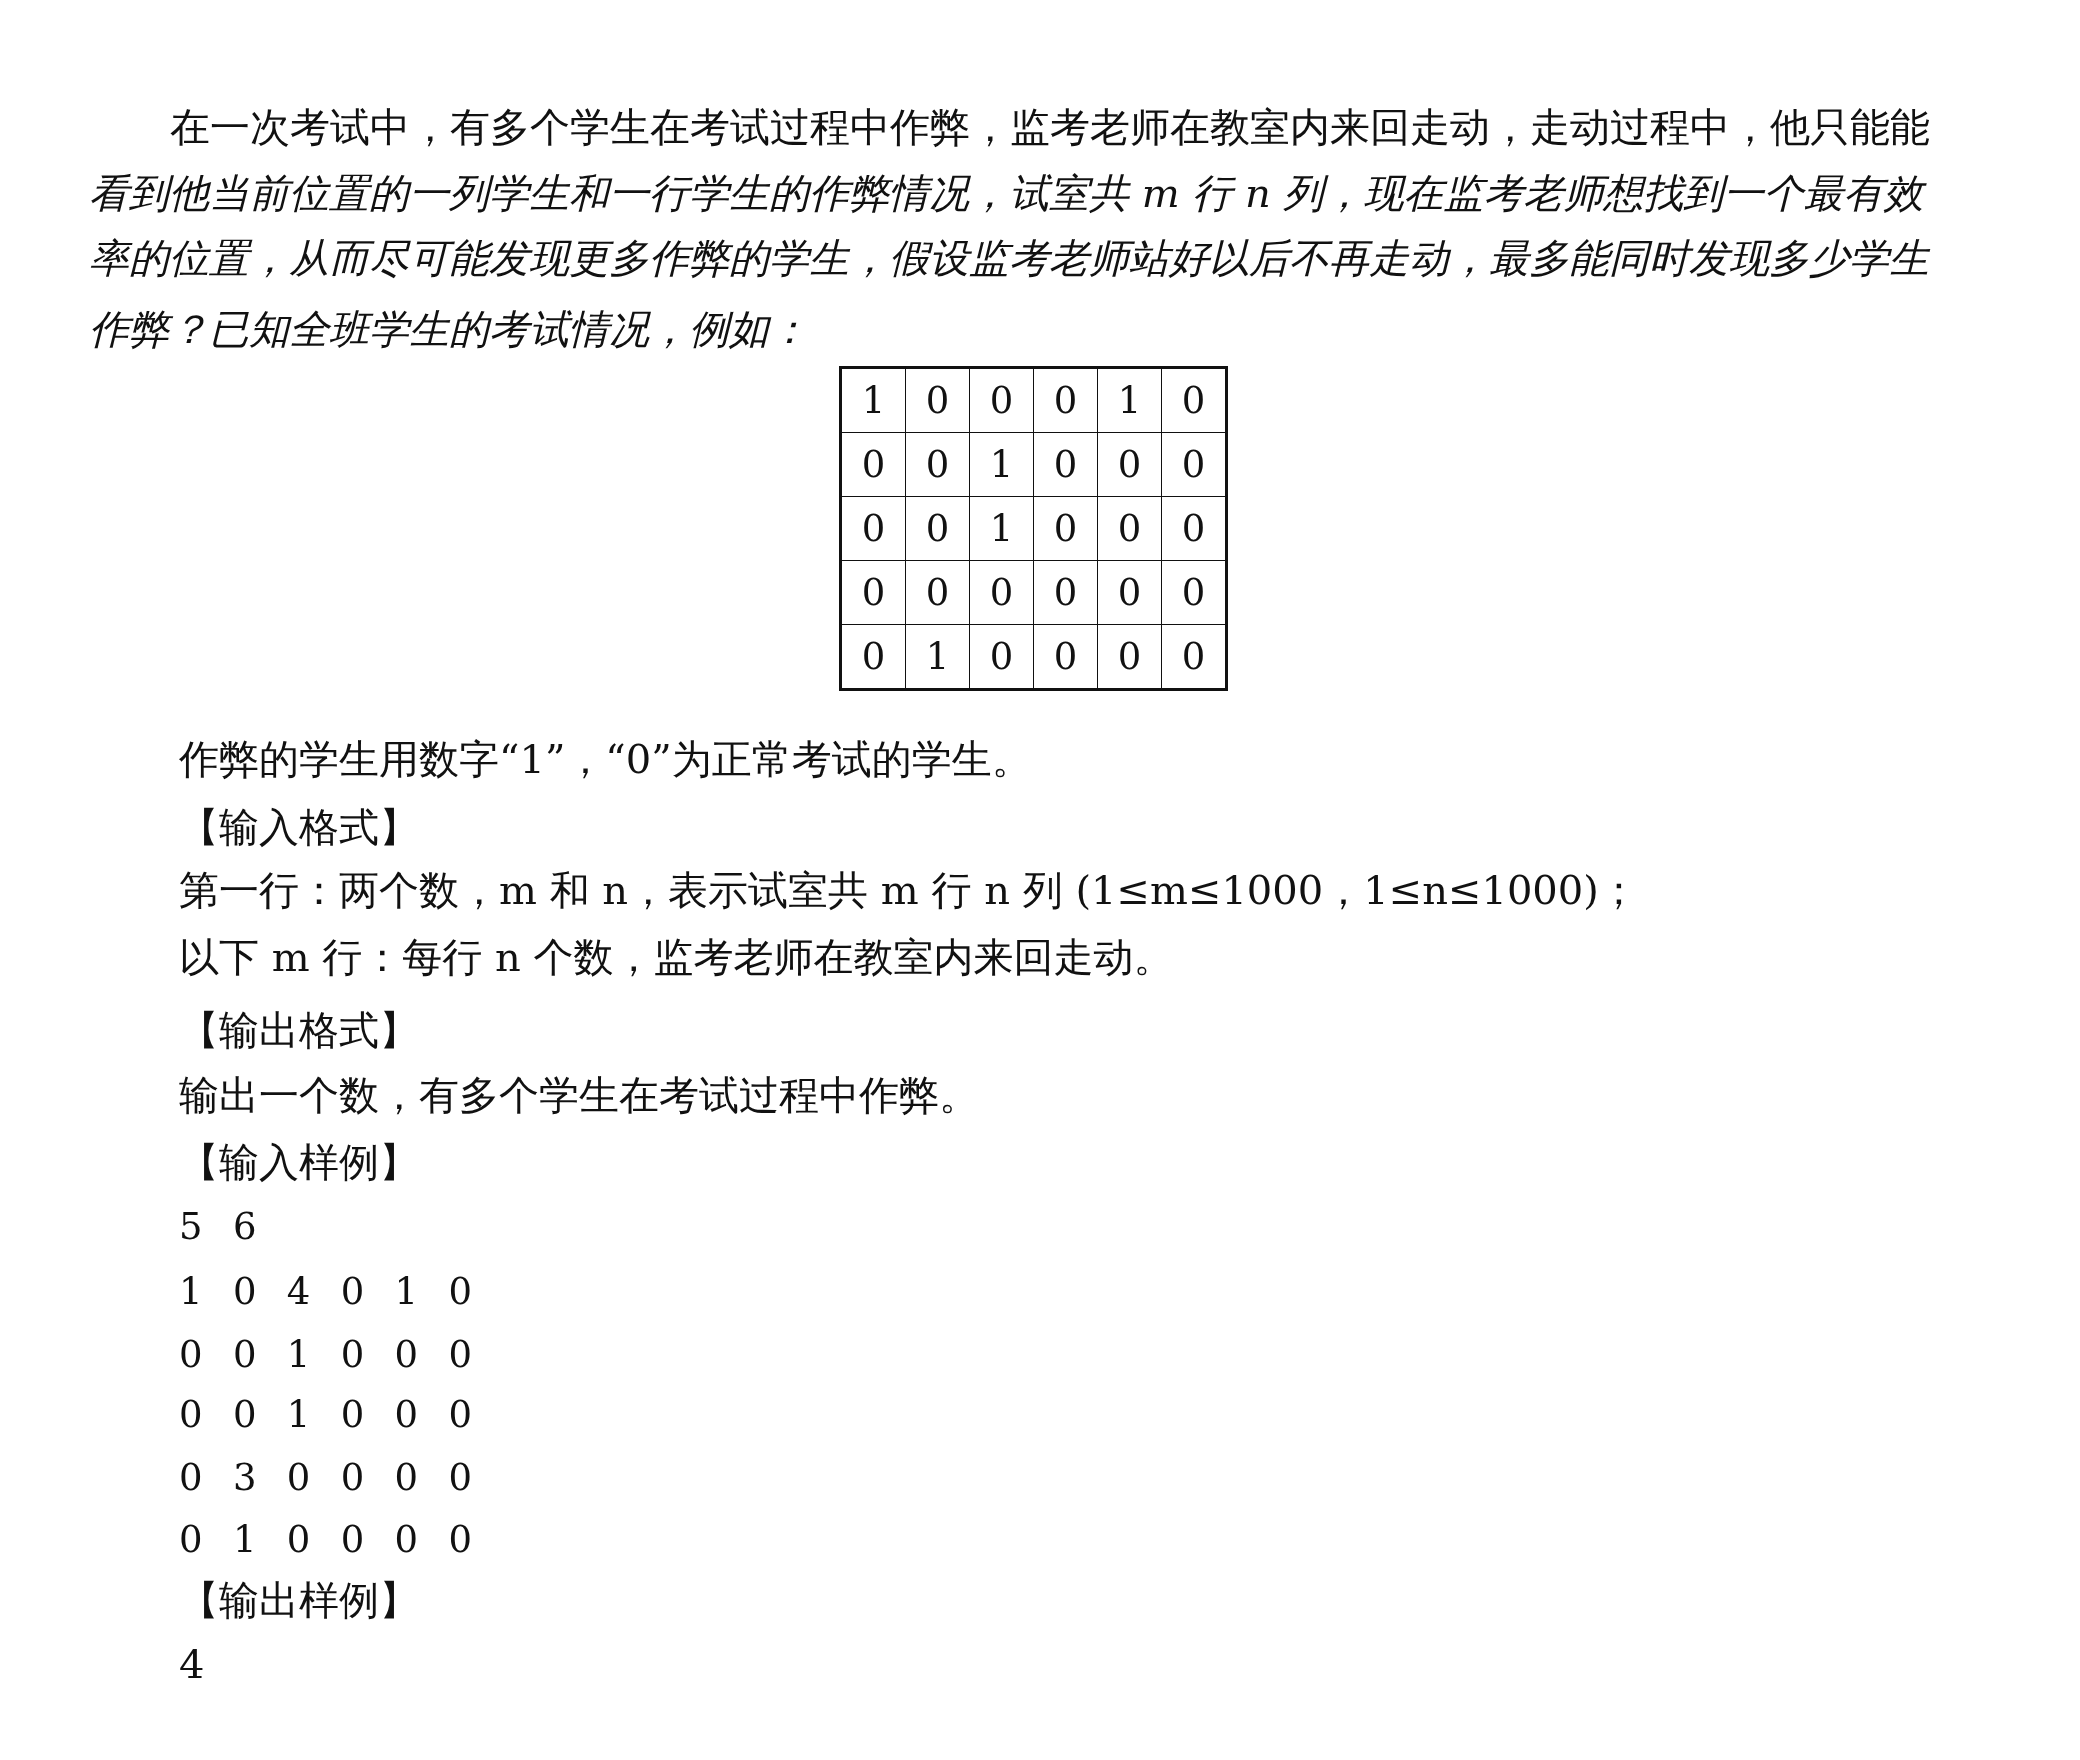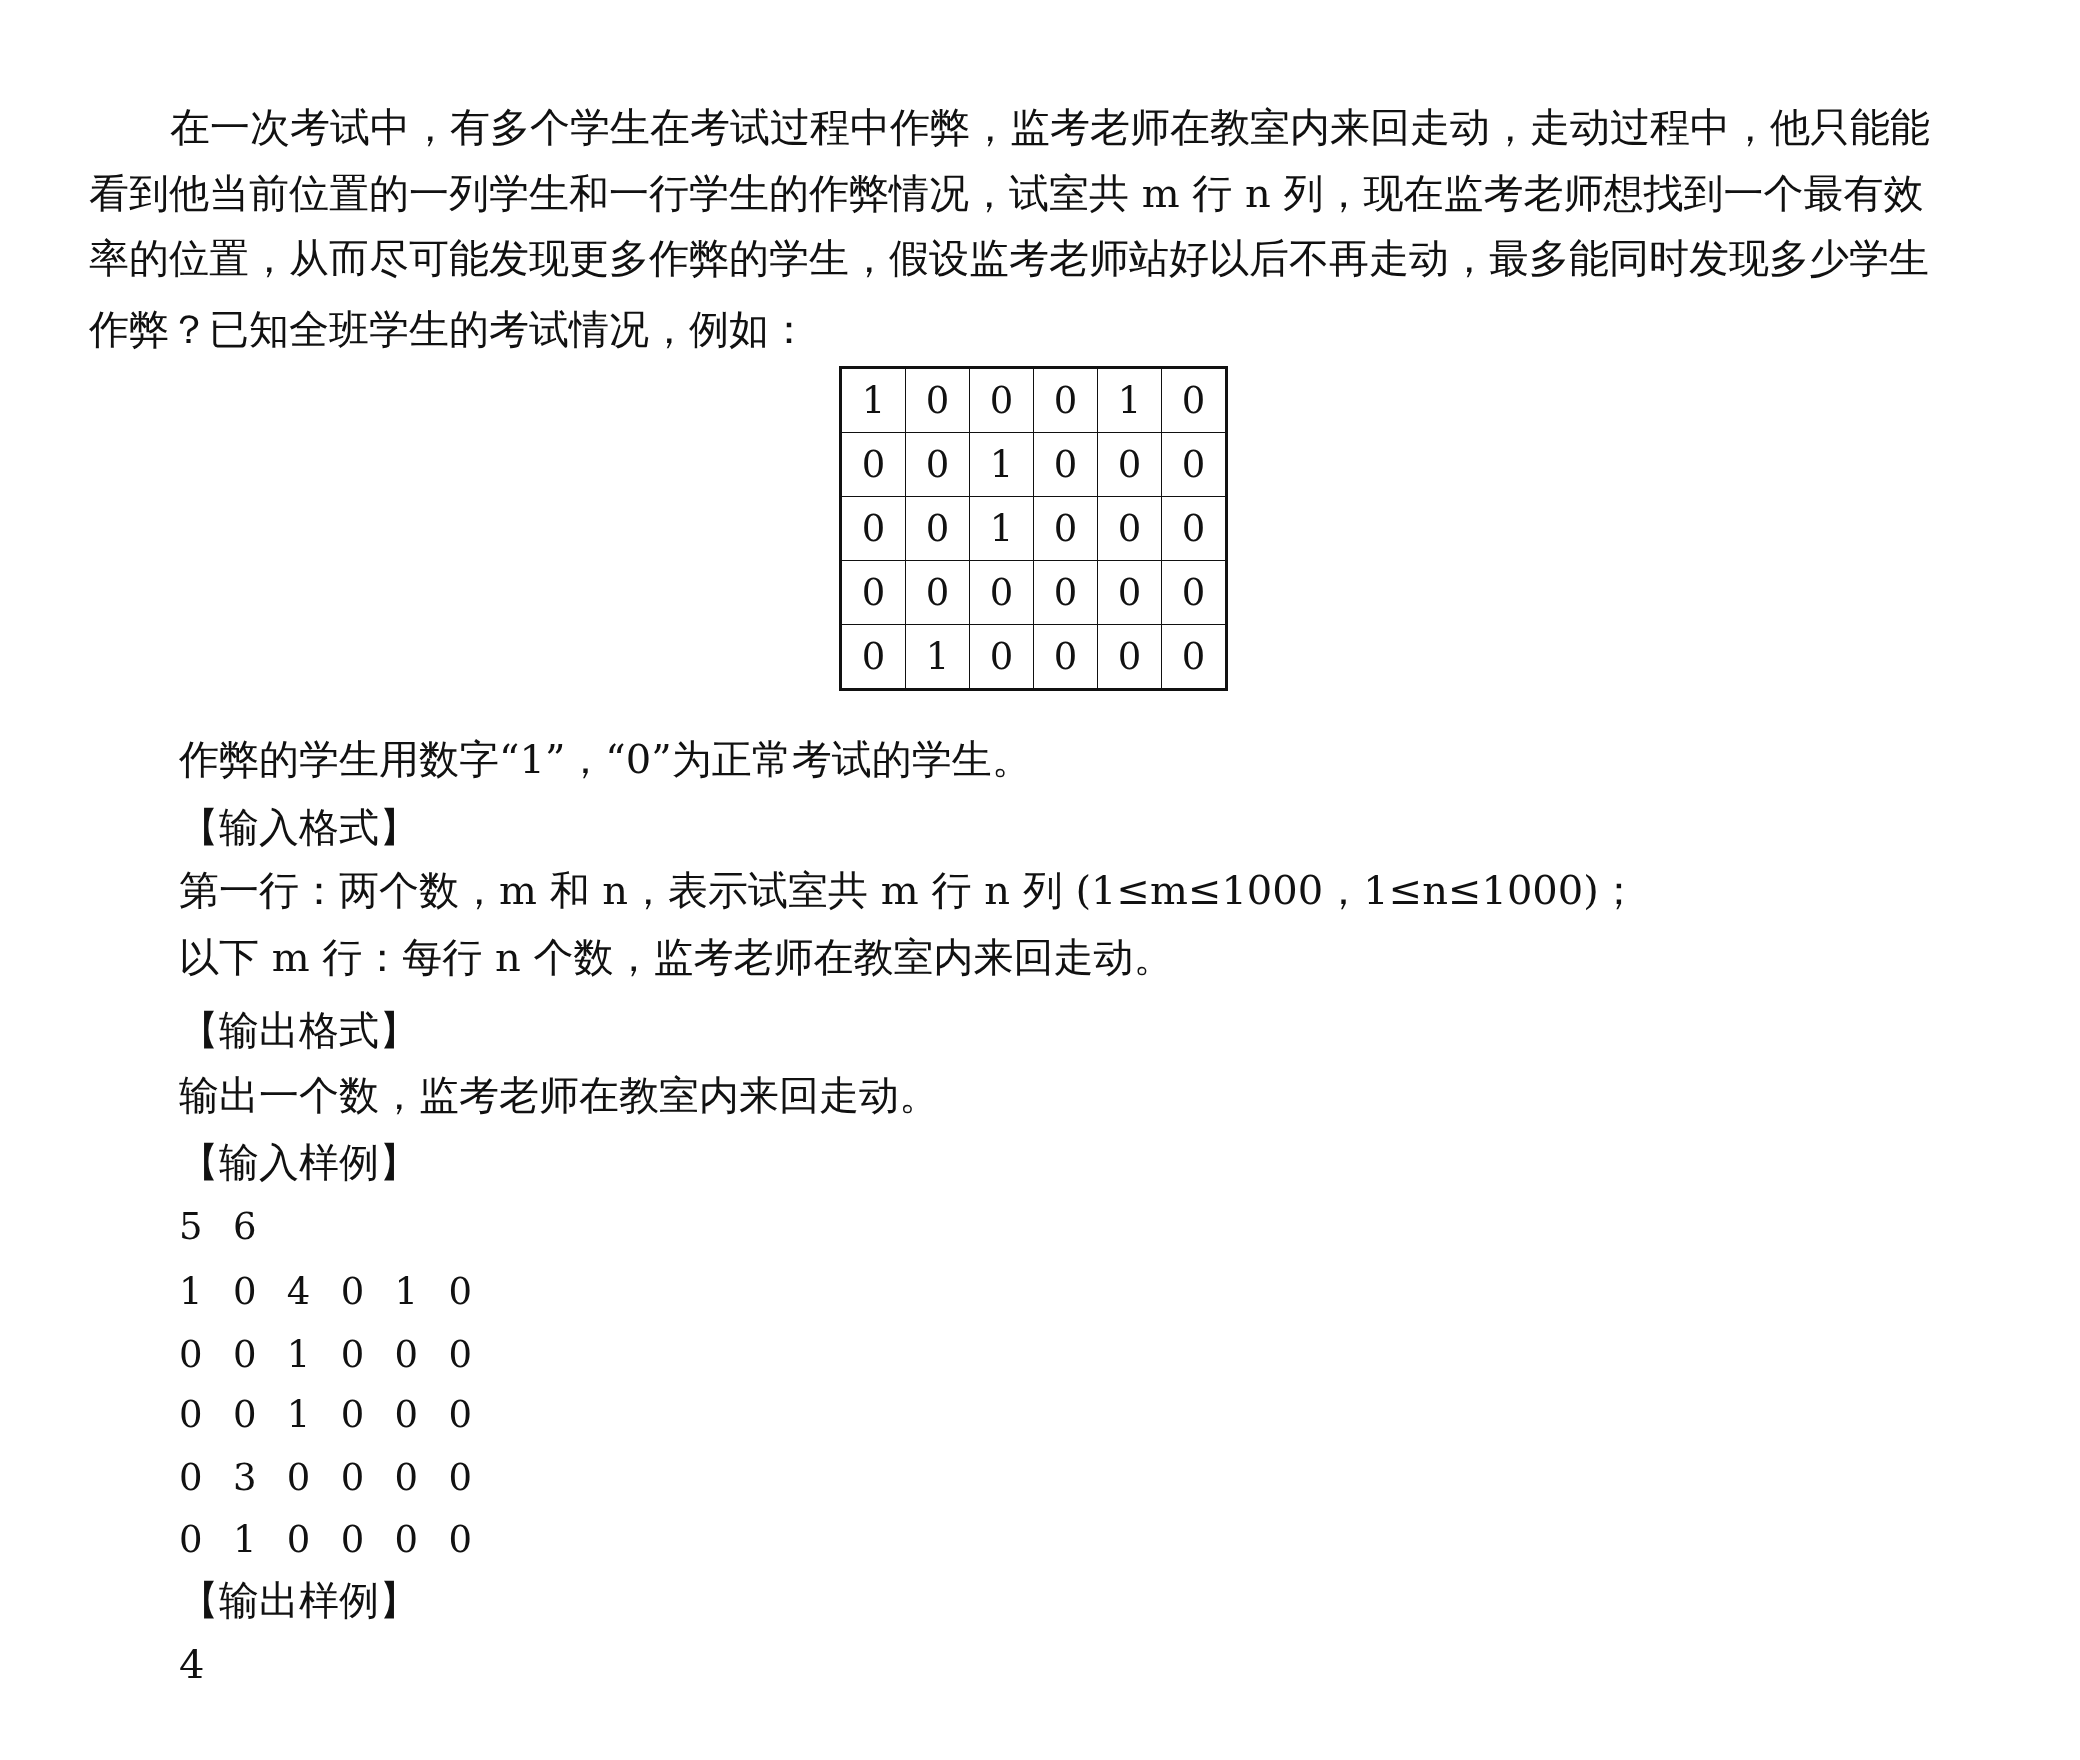--- a/index.html
+++ b/index.html
@@ -1,19 +1,19 @@
 <!DOCTYPE html>
 <html style="font-size:15px"><head>
 <meta charset="utf-8">
 <style>
   html, body { margin:0; padding:0; background:#ffffff; }
   body { width:2081px; height:1760px; position:relative; overflow:hidden;
          font-family:"DejaVu Serif","Liberation Serif",serif; color:#111; }
   .line { position:absolute; white-space:nowrap; font-size:40px; line-height:47px; }
-  .para { left:89px; width:1902px; }
+  .para { left:89px; width:1902px;font-style:italic; }
   .p1 { left:170px; }
   .ind { left:179px; }
   .grid { position:absolute; left:839px; top:366px; border:3.7px solid #111;
           border-collapse:collapse; }
   .grid td { width:63px; height:63px; border:1.9px solid #111; text-align:center;
              vertical-align:middle; font-size:37px; padding:0; }
   .mono { letter-spacing:9.3px; font-size:37px; }
 </style>
 </head>
 <body>
@@ -69,21 +69,21 @@
   </tbody>
     </table>
 
   <div class="line ind" style="top:736px">作弊的学生用数字“1”，“0”为正常考试的学生。</div>
 
   <div class="line ind" style="top:804px">【输入格式】</div>
   <div class="line ind" style="top:867px">第一行：两个数，m 和 n，表示试室共 m 行 n 列 (1≤m≤1000，1≤n≤1000)；</div>
   <div class="line ind" style="top:934px">以下 m 行：每行 n 个数，监考老师在教室内来回走动。</div>
 
   <div class="line ind" style="top:1007px">【输出格式】</div>
-  <div class="line ind" style="top:1072px">输出一个数，监考老师在教室内来回走动。</div>
+  <div class="line ind" style="top:1072px">输出一个数，有多个学生在考试过程中作弊。</div>
 
   <div class="line ind" style="top:1139px">【输入样例】</div>
   <div class="line ind mono" style="top:1203px">5 6</div>
   <div class="line ind mono" style="top:1268px">1 0 4 0 1 0</div>
   <div class="line ind mono" style="top:1331px">0 0 1 0 0 0</div>
   <div class="line ind mono" style="top:1391px">0 0 1 0 0 0</div>
   <div class="line ind mono" style="top:1454px">0 3 0 0 0 0</div>
   <div class="line ind mono" style="top:1516px">0 1 0 0 0 0</div>
 
   <div class="line ind" style="top:1577px">【输出样例】</div>

